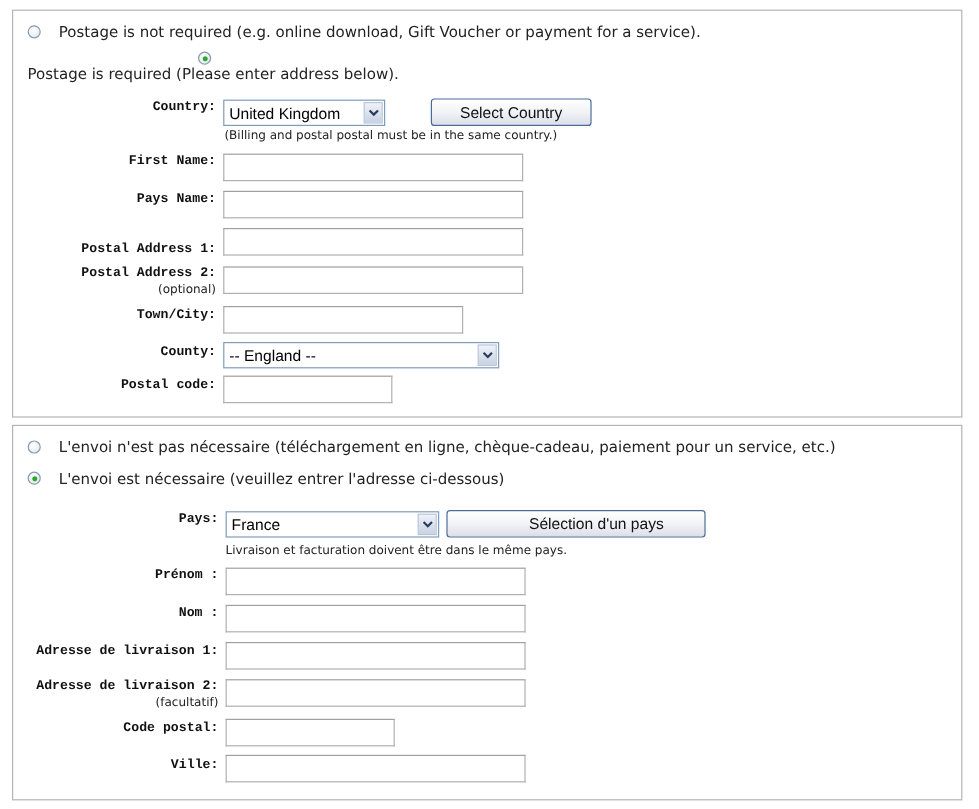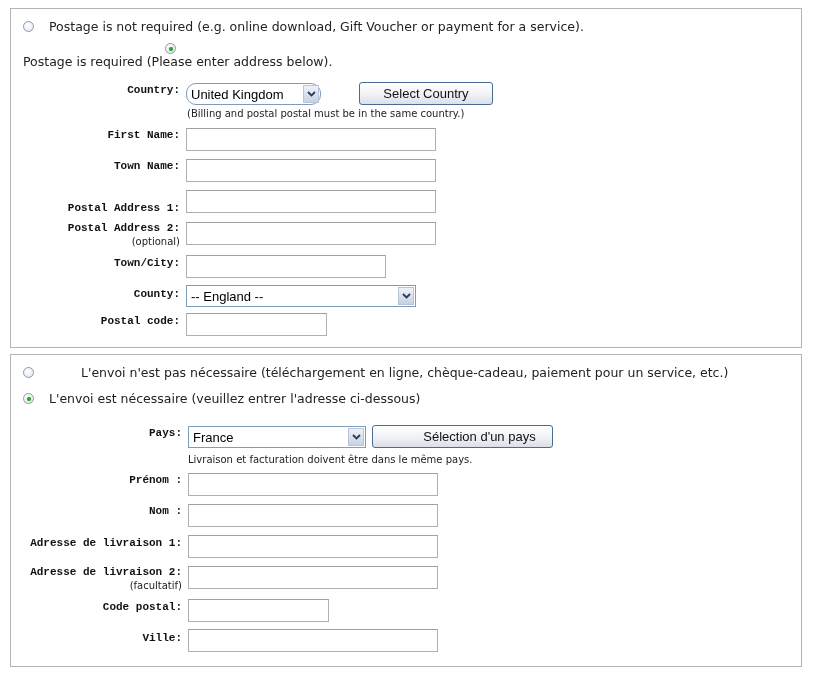--- a/index.html
+++ b/index.html
@@ -38,35 +38,35 @@
 <div class="radio-row" style="left:23px; top:19px;">
   <span class="radio"></span>
   <span>Postage is not required (e.g. online download, Gift Voucher or payment for a service).</span>
 </div>
 <div class="radio-row" style="left:23px; top:43px;flex-direction:column;">
   <span class="radio checked"></span>
   <span>Postage is required (Please enter address below).</span>
 </div>
 
 <span class="lbl" style="right:636px; top:84px;">Country:</span>
-<div class="sel" style="left:186px; top:83px; width:135px;border-radius:10px;">
+<div class="sel" style="left:186px; top:83px; width:135px;">
   <span class="val">United Kingdom</span>
   <span class="arrow">
     <svg width="9" height="6" viewBox="0 0 9 6">
         <path d="M1 1 L4.5 4.5 L8 1" stroke="#2a3a5a" stroke-width="1.8" fill="none"></path>
       </svg>
   </span>
 </div>
 <div class="btn" style="left:359px; top:82px; width:134px;">Select Country</div>
 <span class="note" style="left:187px; top:108px;">(Billing and postal postal must be in the same country.)</span>
 
 <span class="lbl" style="right:636px; top:129px;">First Name:</span>
 <input class="inp" style="left: 186px; top: 128px; width: 250px;" value="">
 
-<span class="lbl" style="right:636px; top:160px;">Town Name:</span>
+<span class="lbl" style="right:636px; top:160px;">Pays Name:</span>
 <input class="inp" style="left: 186px; top: 159px; width: 250px;" value="">
 
 <span class="lbl" style="right:636px; top:202px;">Postal Address 1:</span>
 <input class="inp" style="left: 186px; top: 190px; width: 250px;" value="">
 
 <span class="lbl" style="right:636px; top:222px;">Postal Address 2:</span>
 <span class="sub" style="right:636px; top:236px;">(optional)</span>
 <input class="inp" style="left: 186px; top: 222px; width: 250px;" value="">
 
 <span class="lbl" style="right:636px; top:257px;">Town/City:</span>
@@ -80,39 +80,39 @@
         <path d="M1 1 L4.5 4.5 L8 1" stroke="#2a3a5a" stroke-width="1.8" fill="none"></path>
       </svg>
   </span>
 </div>
 
 <span class="lbl" style="right:636px; top:315px;margin-left:21px;">Postal code:</span>
 <input class="inp" style="left: 186px; top: 313px; width: 141px;" value="">
 
 <div class="box" style="left:10px; top:354px; width:792px; height:313px;"></div>
 
-<div class="radio-row" style="left:23px; top:365px;gap:32px;">
+<div class="radio-row" style="left:23px; top:365px;">
   <span class="radio"></span>
   <span>L'envoi n'est pas nécessaire (téléchargement en ligne, chèque-cadeau, paiement pour un service, etc.)</span>
 </div>
 <div class="radio-row" style="left:23px; top:391px;">
   <span class="radio checked"></span>
   <span>L'envoi est nécessaire (veuillez entrer l'adresse ci-dessous)</span>
 </div>
 
 <span class="lbl" style="right:634px; top:427px;">Pays:</span>
 <div class="sel" style="left:188px; top:426px; width:178px;">
   <span class="val">France</span>
   <span class="arrow">
     <svg width="9" height="6" viewBox="0 0 9 6">
         <path d="M1 1 L4.5 4.5 L8 1" stroke="#2a3a5a" stroke-width="1.8" fill="none"></path>
       </svg>
   </span>
 </div>
-<div class="btn" style="left:372px; top:425px; width:181px;padding-left:34px;">Sélection d'un pays</div>
+<div class="btn" style="left:372px; top:425px; width:216px;padding-left:34px;">Sélection d'un pays</div>
 <span class="note" style="left:188px; top:454px;">Livraison et facturation doivent être dans le même pays.</span>
 
 <span class="lbl" style="right:634px; top:474px;">Prénom :</span>
 <input class="inp" style="left: 188px; top: 473px; width: 250px;" value="">
 
 <span class="lbl" style="right:634px; top:505px;">Nom :</span>
 <input class="inp" style="left: 188px; top: 504px; width: 250px;" value="">
 
 <span class="lbl" style="right:634px; top:537px;">Adresse de livraison 1:</span>
 <input class="inp" style="left: 188px; top: 535px; width: 250px;" value="">

